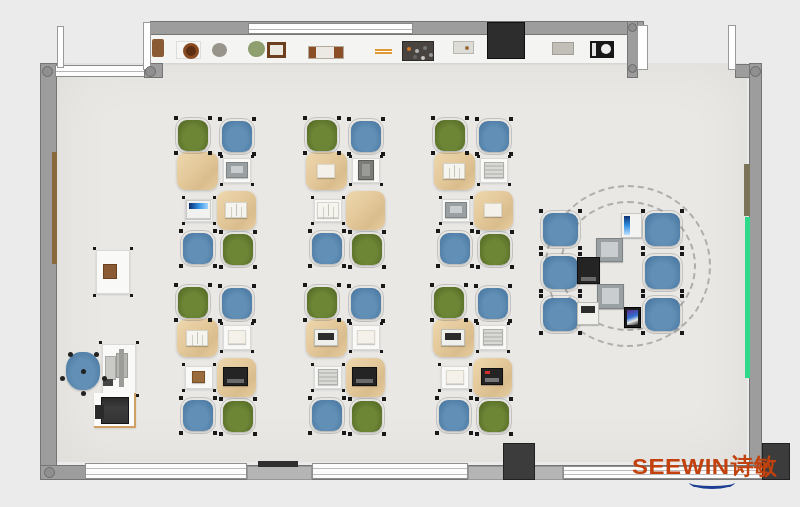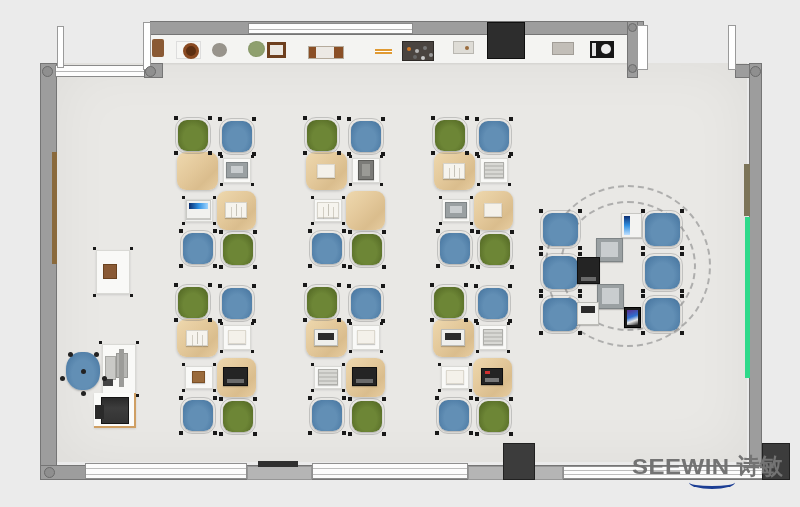--- a/index.html
+++ b/index.html
@@ -83,21 +83,21 @@
   .si-pegboard{background:#4a4440;border:1px solid #2e2a27;}
   .si-pegboard::after{content:"";position:absolute;left:4px;top:5px;width:4px;height:4px;border-radius:50%;background:#d07a2a;
     box-shadow:8px 2px 0 #b5b5b5,16px -1px 0 #777,22px 6px 0 #999,6px 8px 0 #666,14px 9px 0 #c9c9c9;}
   .si-box{background:#dedcd6;border:1px solid #b9b7b1;}
   .si-box::after{content:"";position:absolute;left:60%;top:35%;width:4px;height:4px;border-radius:50%;background:#9a6b3c;}
   .si-box2{background:#c2beb8;border:1px solid #a19d97;}
   .si-speaker{background:#171717;}
   .si-speaker::before{content:"";position:absolute;left:2px;top:2px;bottom:2px;width:4px;background:#e5e5e5;}
   .si-speaker::after{content:"";position:absolute;right:3px;top:3px;width:10px;height:10px;border-radius:50%;background:#ececec;}
   
-  .logo{position:absolute;left:632px;top:451px;display:flex;align-items:baseline;gap:7px;color:#737373;z-index:50;}
+  .logo{position:absolute;left:632px;top:451px;display:flex;align-items:baseline;gap:1px;color:#c2410c;z-index:50;}
   .logo-en{font-size:24px;font-weight:900;letter-spacing:.5px;transform:scaleY(.95);}
   .logo-cn{font-size:23px;font-weight:700;}
   .logo-smile{position:absolute;left:57px;top:25px;width:46px;height:10px;border-bottom:3px solid #1c3e94;border-radius:50%;}
 </style>
 </head>
 <body>
 
 <div class="stage">
   <div id="plan">
       <div class="it floor" style="left: 57px; top: 63px; width: 690px; height: 399px;"></div>

